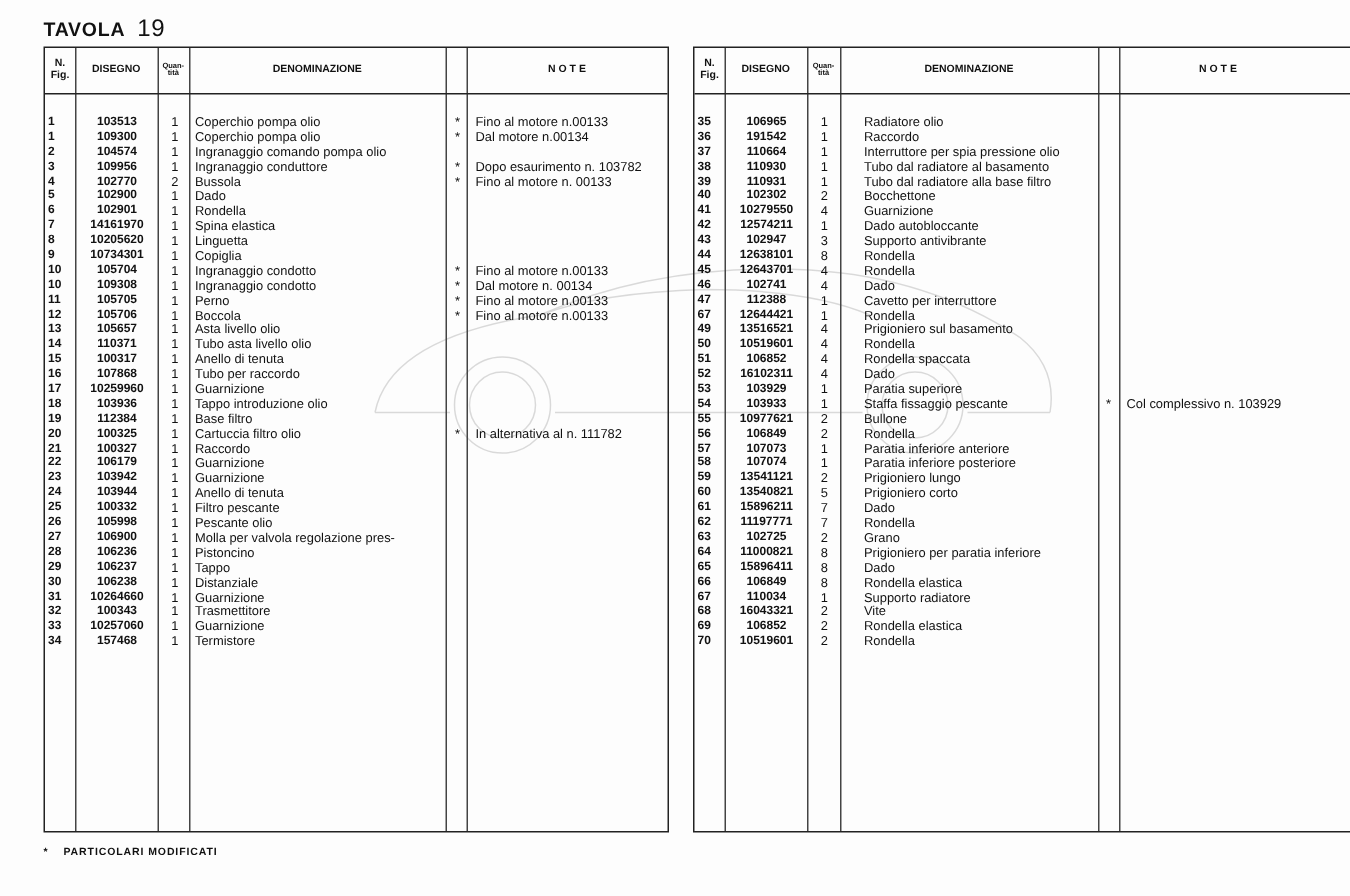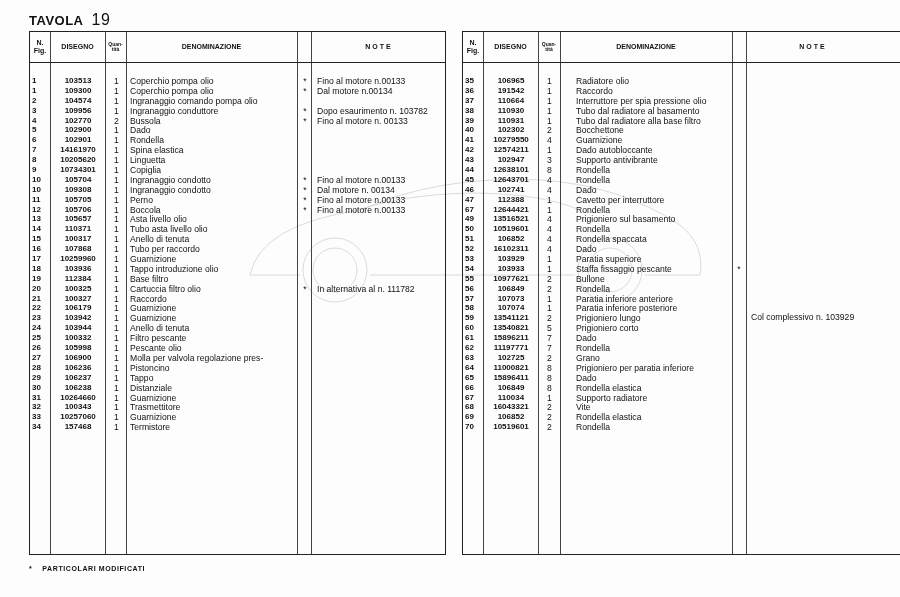--- a/index.html
+++ b/index.html
@@ -17,21 +17,21 @@
   .row{position:relative;height:9.9px;font-size:8.6px;line-height:10px;white-space:nowrap;}
   .row span{position:absolute;top:0;}
   .c-fig{left:2px;width:18px;font-weight:bold;font-size:8px;}
   .c-dis{left:21px;width:54px;text-align:center;font-weight:bold;font-size:8px;}
   .c-qty{left:76px;width:21px;text-align:center;}
   .c-den{left:100px;}
   .c-ast{left:268px;width:14px;text-align:center;}
   .c-note{left:287px;}
   .right .c-den{left:101px;margin-left:12px;}
   .right .c-ast{left:269px;}
-  .right .c-note{left:288px;margin-top:48px;}
+  .right .c-note{left:288px;}
   .footer{position:absolute;left:29px;top:565px;font-size:7px;font-weight:bold;letter-spacing:0.6px;}
   .footer .dot{margin-right:10px;}
   .car{position:absolute;left:240px;top:155px;width:470px;height:150px;opacity:0.35;}
 </style>
 </head>
 <body>
 
 <svg class="car" viewBox="0 0 470 150" fill="none" stroke="#999" stroke-width="1">
   <path d="M10 120 Q20 70 120 55 Q200 20 300 25 Q380 30 440 70 Q465 90 460 120"></path>
   <path d="M120 55 Q160 40 230 38 Q300 38 340 55"></path>

